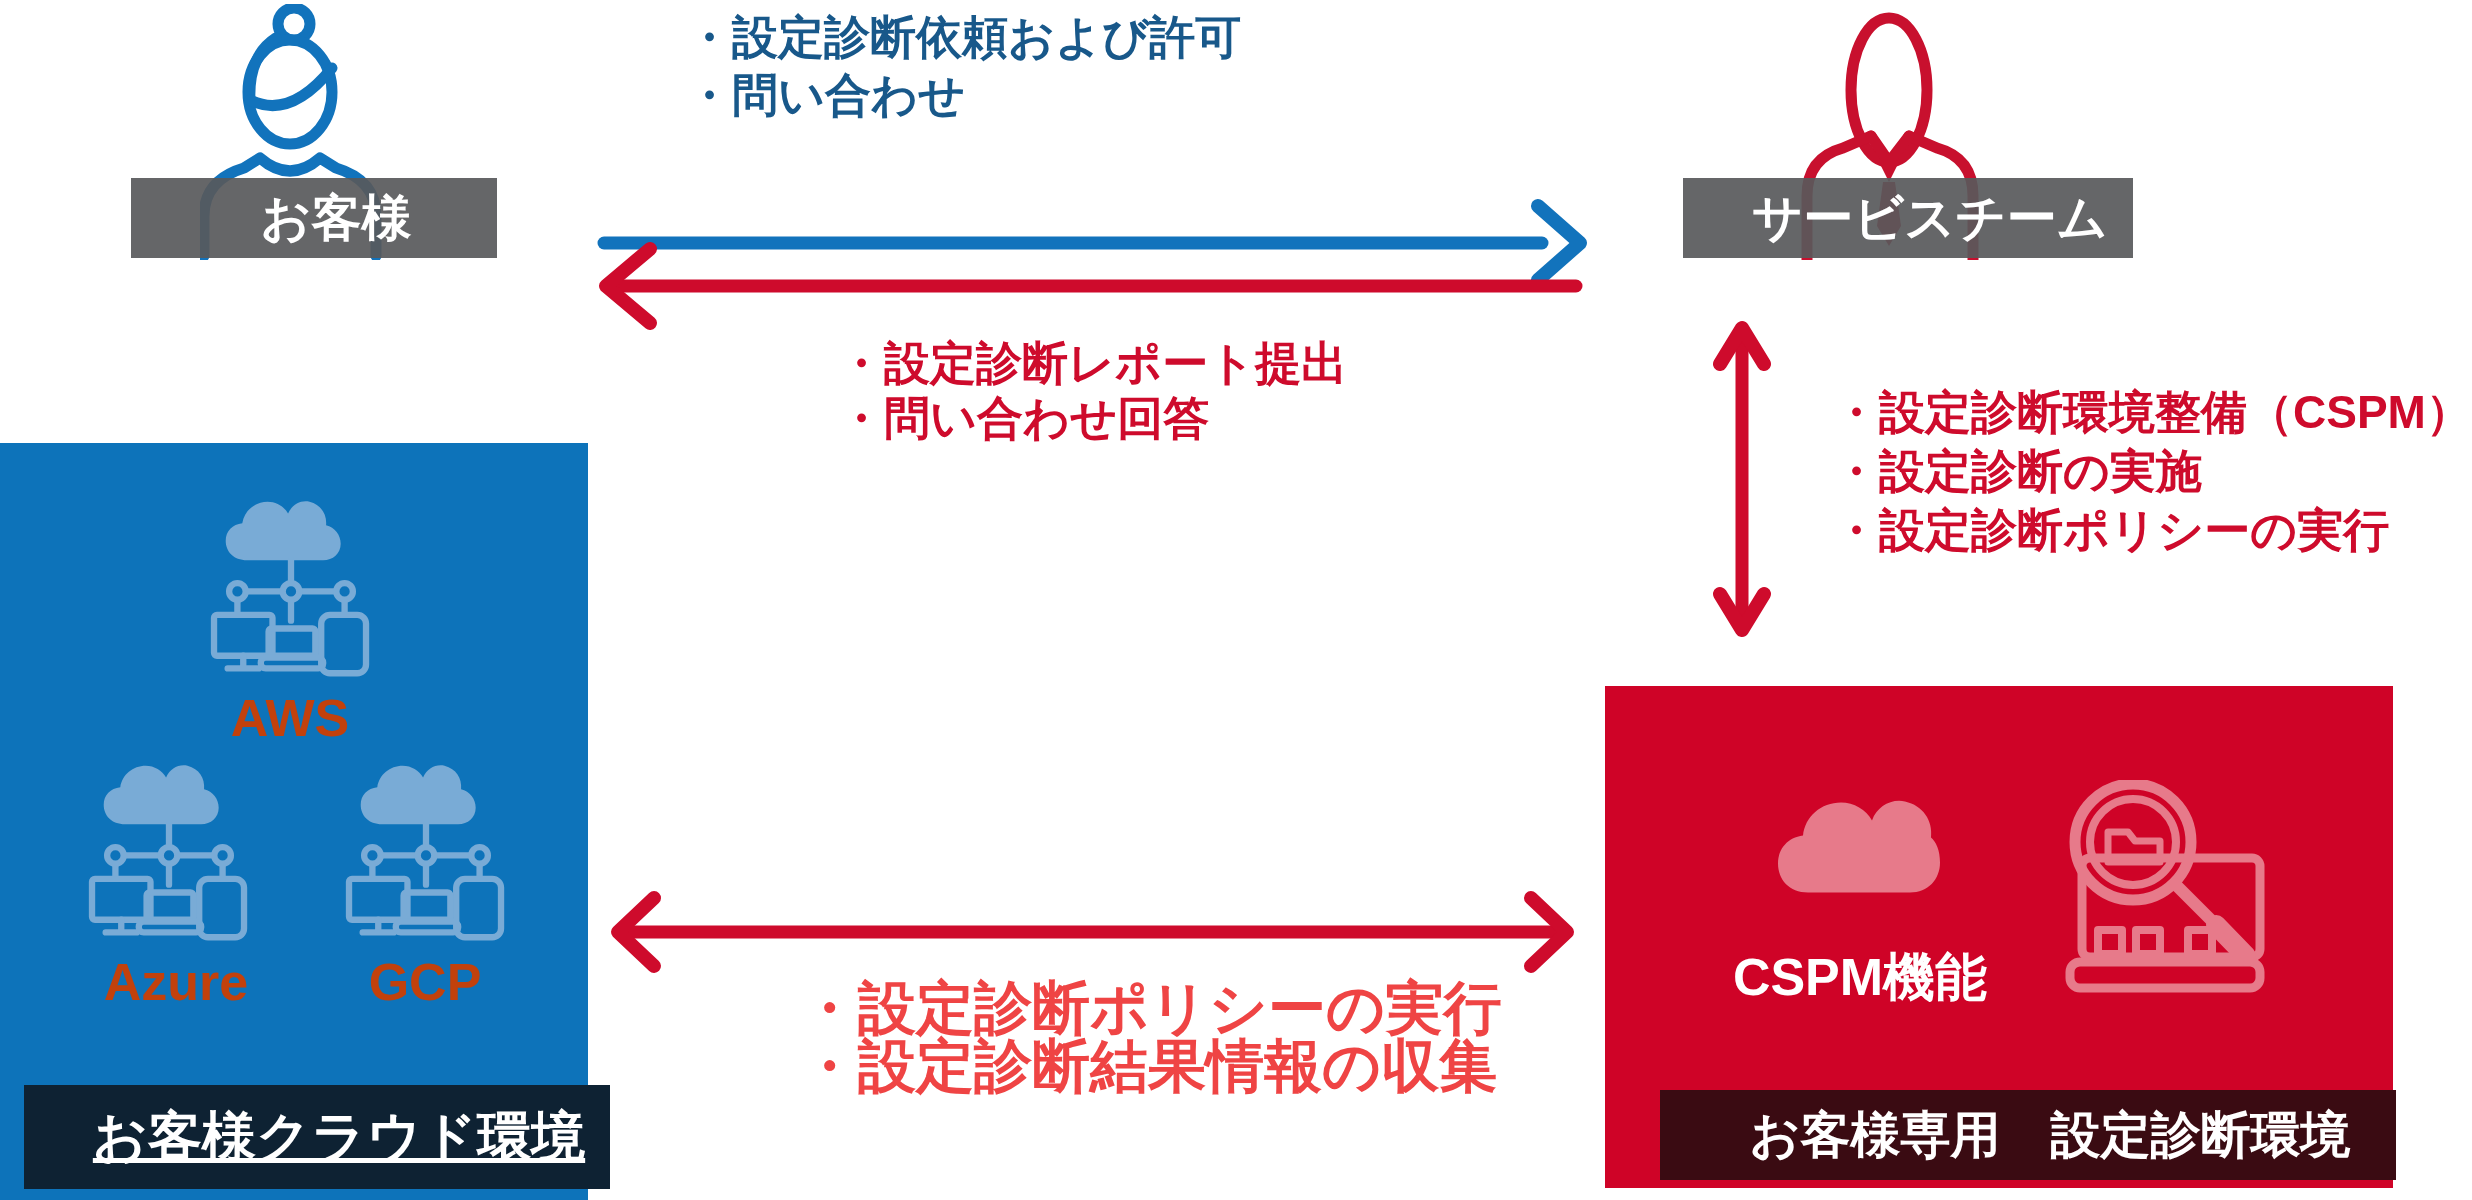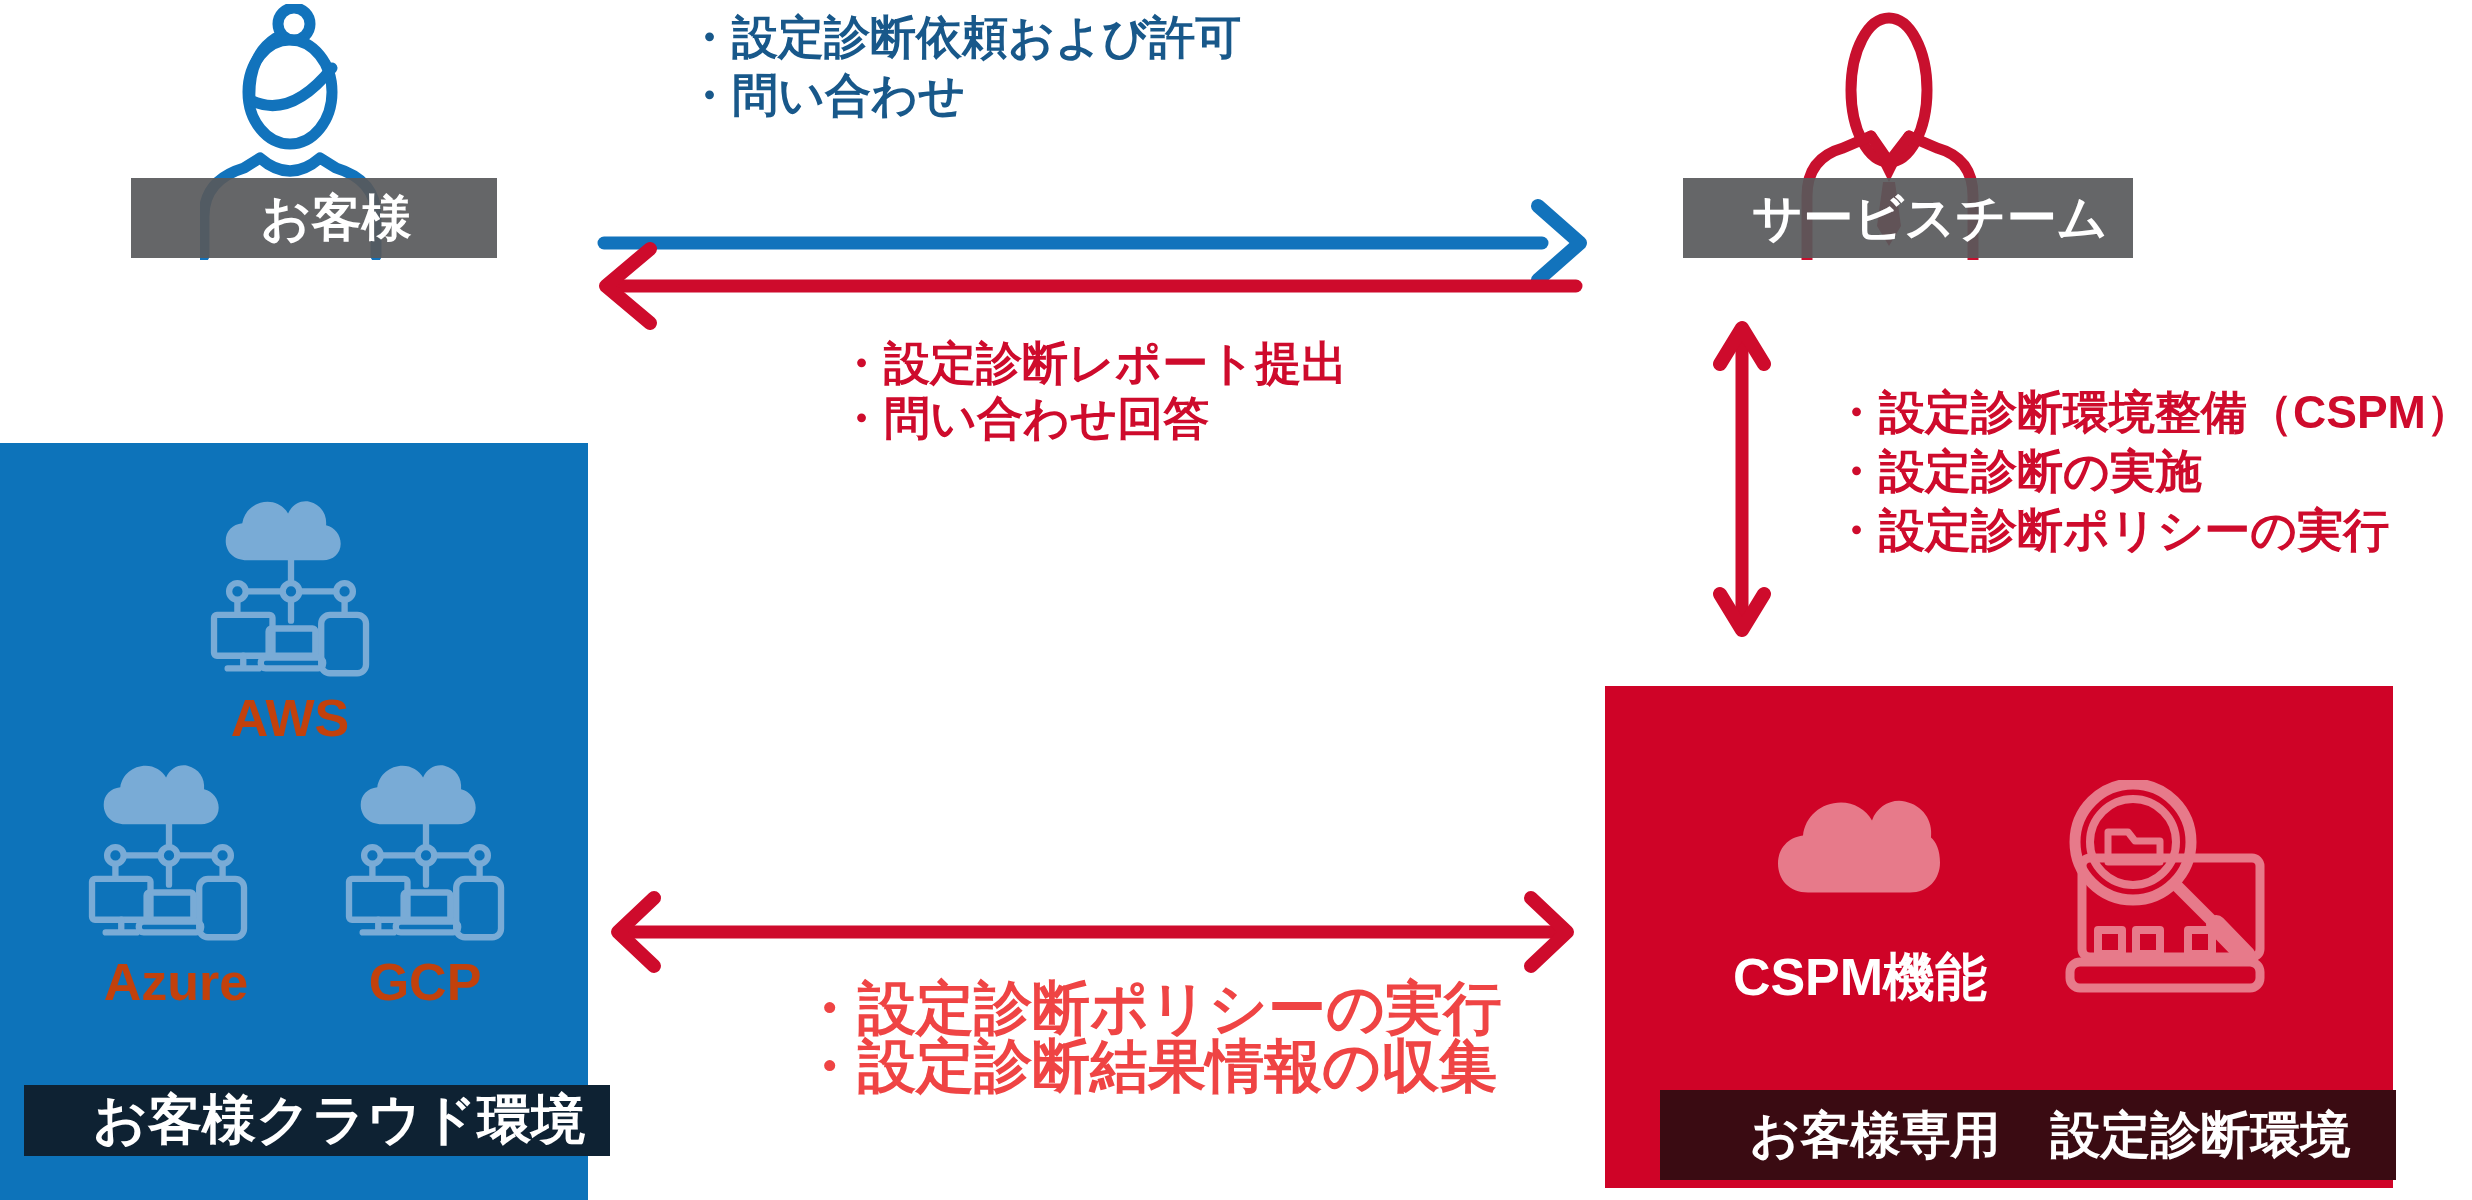--- a/index.html
+++ b/index.html
@@ -144,21 +144,21 @@
     <rect x="6" y="124" width="60" height="42" rx="3"></rect>
     <path d="M36,166 V176 M20,179 H52"></path>
     <rect x="62" y="138" width="48" height="28" rx="3"></rect>
     <rect x="54" y="168" width="64" height="11" rx="5"></rect>
     <rect x="116" y="124" width="46" height="60" rx="9"></rect>
   </svg>
   <div class="abs provider-label" style="left:325px;top:952px;width:200px;">
     <span>GCP</span>
   </div>
 
-  <div class="abs label-box navy-label" style="left:24px;top:1085px;width:542px;height:71px;">
+  <div class="abs label-box navy-label" style="left:24px;top:1085px;width:542px;height:104px;text-decoration:underline;">
     <span>お客様クラウド環境</span>
   </div>
 
   <div class="abs red-box" style="left:1605px;top:686px;width:788px;height:502px;"></div>
 
   <svg class="abs" style="left:1774px;top:792px;z-index:2;" width="170" height="106" viewBox="0 0 170 105">
     <path d="M34,100 C15,100 4,87 4,71 C4,56 14,45 29,43 C31,24 47,10 67,10 C80,10 92,17 98,28 C103,14 117,6 131,9 C149,13 159,28 157,45 C162,49 166,58 166,70 C166,87 154,100 136,100 Z" fill="#E77A8A"></path>
   </svg>
   <div class="abs cspm-label" style="left:1710px;top:943px;width:300px;">
     <span>CSPM機能</span>

